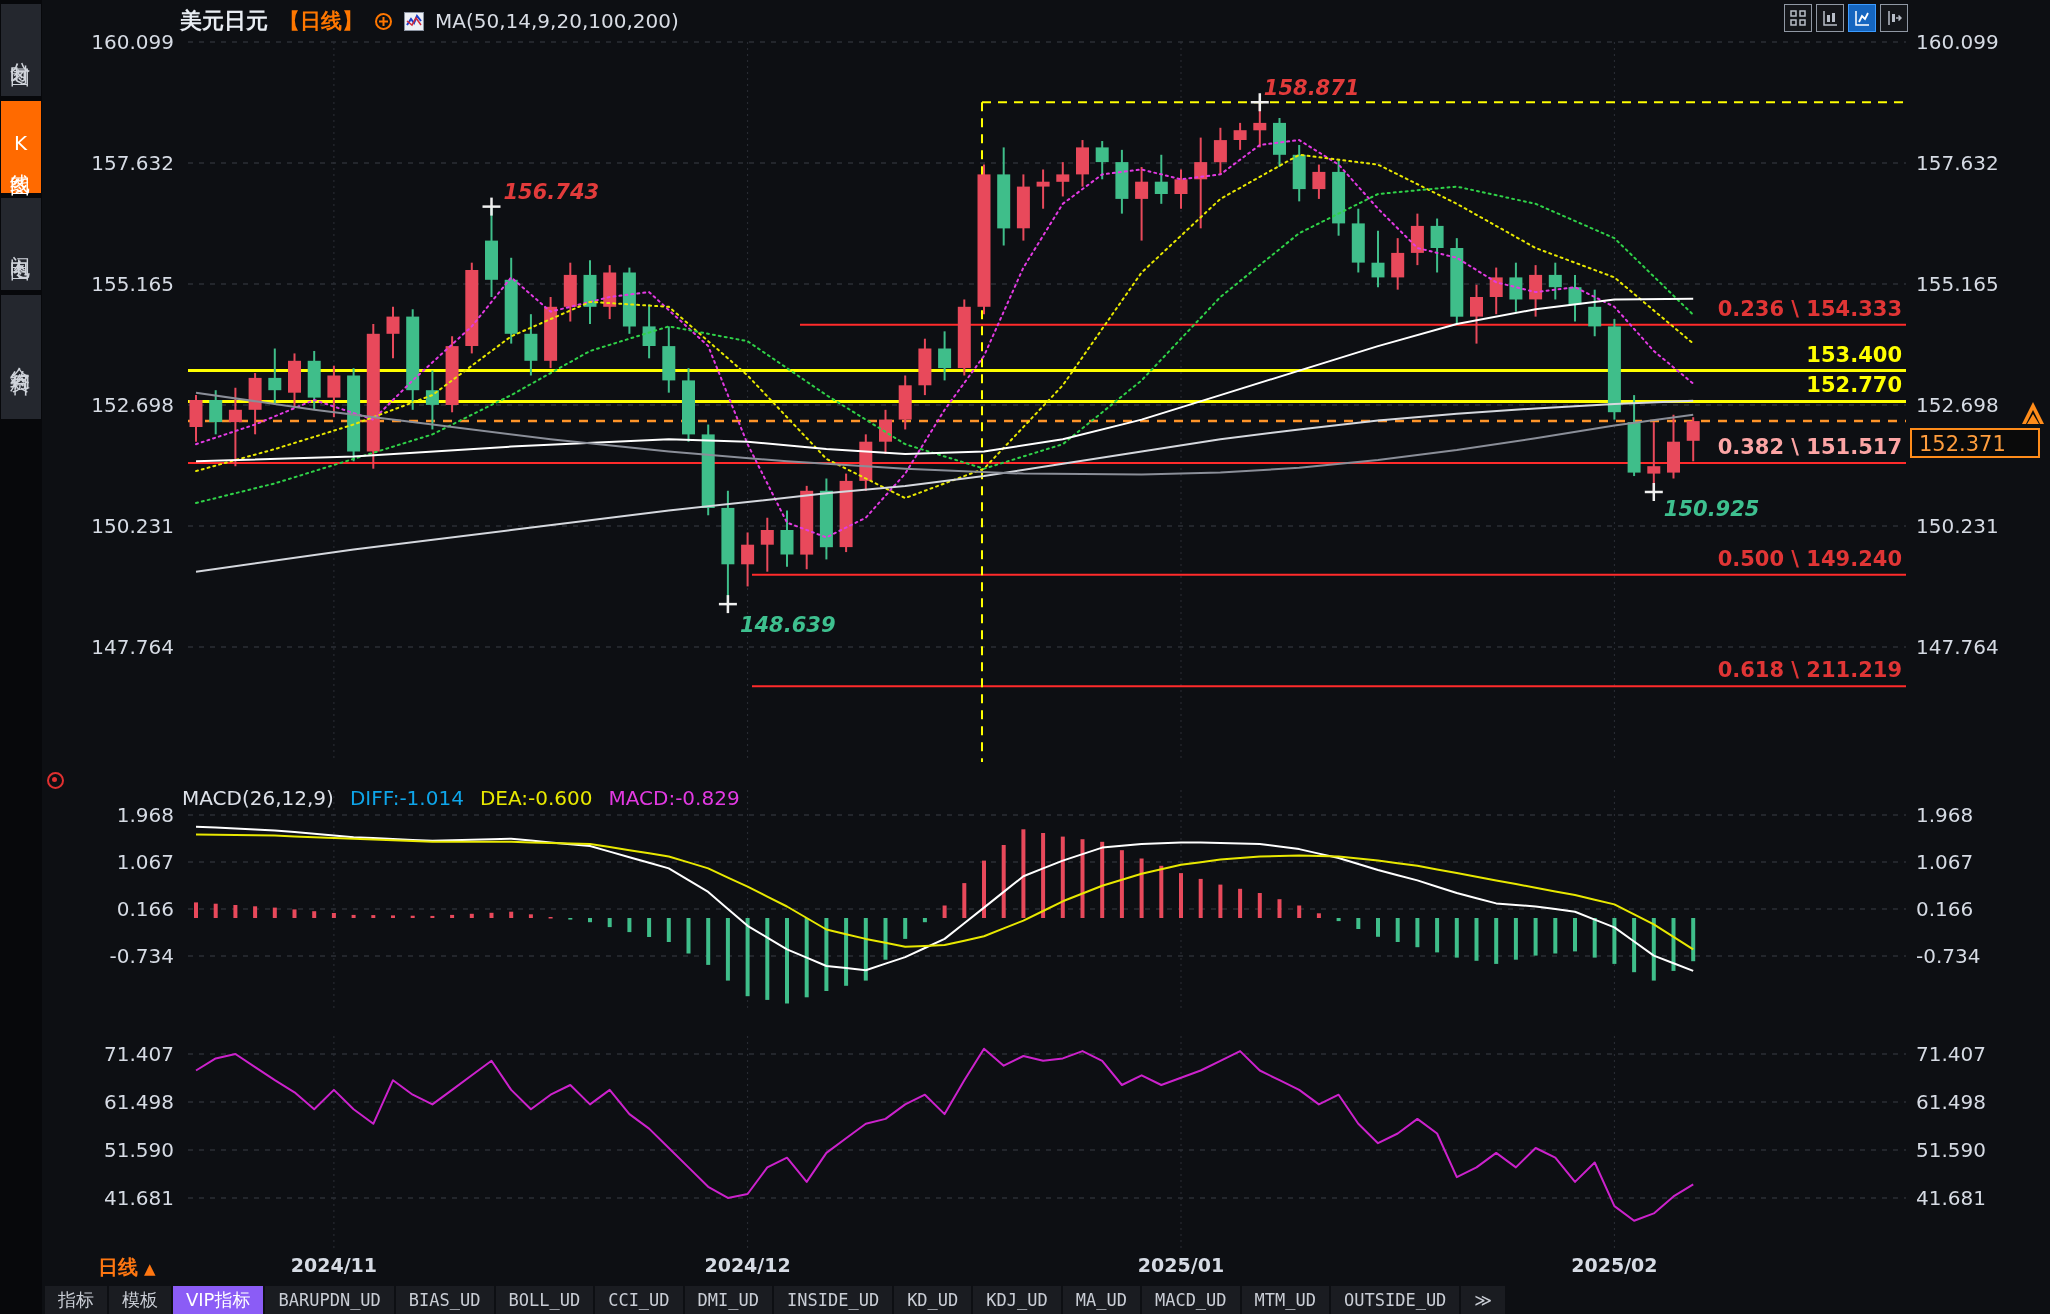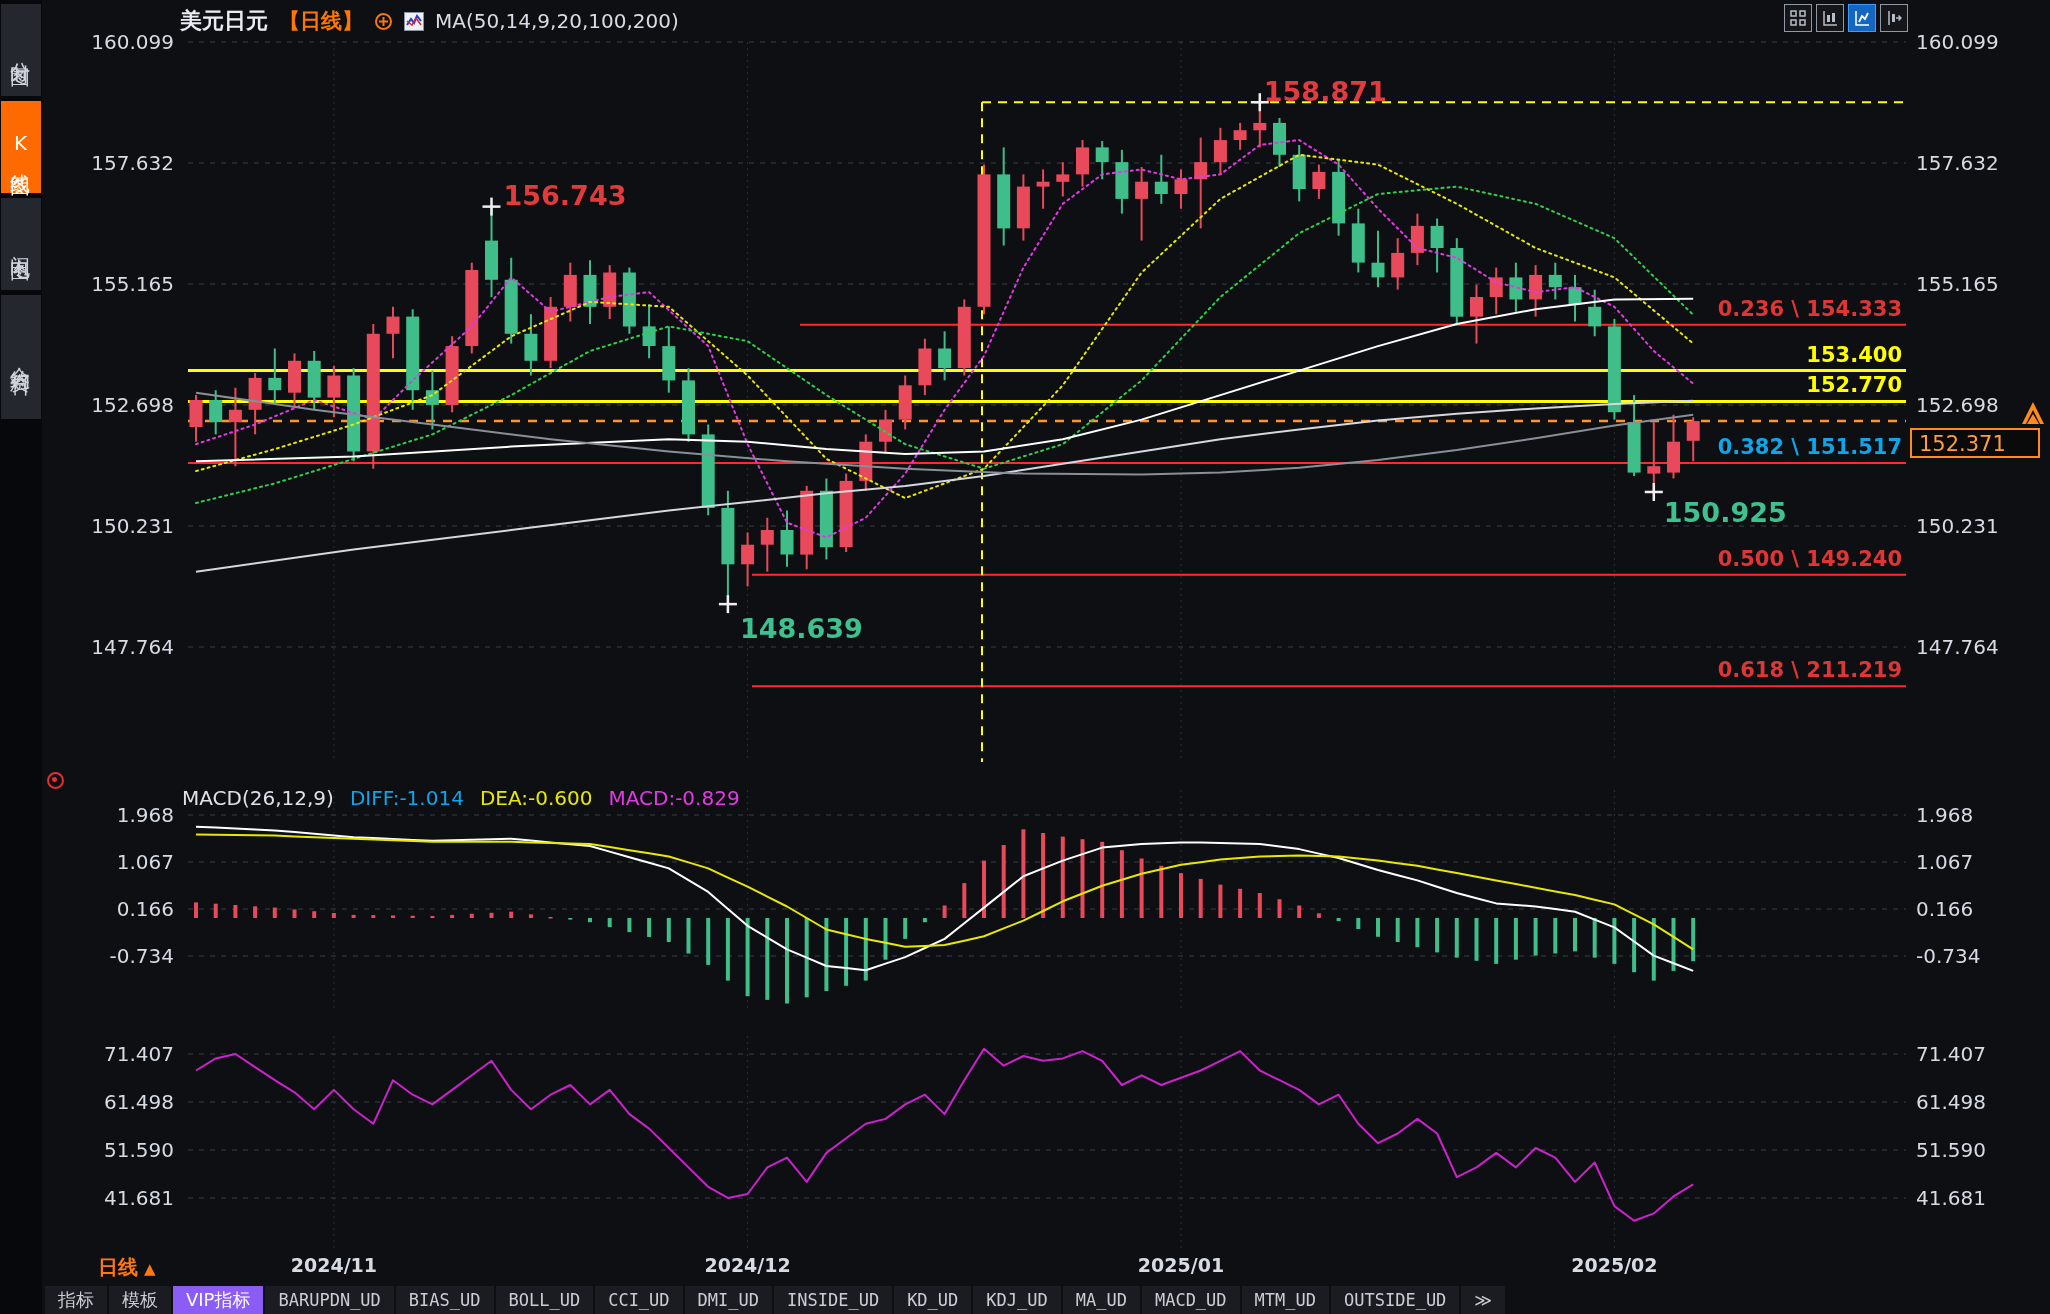--- a/index.html
+++ b/index.html
@@ -29,21 +29,21 @@
   #toolbar{position:absolute;left:1784px;top:4px;display:flex;gap:4px;}
   .tool-btn{width:26px;height:26px;border:1px solid #9098A4;background:#14161A;display:flex;
             align-items:center;justify-content:center;cursor:pointer;}
   .tool-btn.active{background:#1566C0;border-color:#3B9BFF;}
   
   .axlab{position:absolute;font-size:20px;color:#D6DBE4;line-height:22px;}
   .axlab.left{width:130px;left:44px;text-align:right;}
   .axlab.right{left:1916px;text-align:left;}
   
   .lvl-label{position:absolute;right:148px;font-size:21px;font-weight:700;white-space:pre;}
-  .anno{position:absolute;font-size:27px;font-weight:700;white-space:nowrap;}
+  .anno{position:absolute;font-size:21px;font-weight:700;white-space:nowrap;font-style:italic;}
   
   .panel-hdr{position:absolute;left:182px;display:flex;gap:16px;font-size:20px;white-space:nowrap;}
   .panel-hdr .ttl{color:#DDE1E9;}
   
   #price-box{position:absolute;left:1910px;top:428px;width:130px;height:30px;background:#0A0A0A;
              border:2px solid #FF8C1A;color:#FF9D3D;font-size:21px;line-height:28px;padding-left:7px;box-sizing:border-box;}
   
   #period-corner{position:absolute;left:98px;top:1254px;font-size:20px;font-weight:700;color:#FF7711;}
   #period-corner .arr{font-size:15px;margin-left:6px;}
   .date-lab{position:absolute;top:1254px;width:110px;text-align:center;font-size:19px;font-weight:700;color:#D6DBE4;}
@@ -476,21 +476,21 @@
       <div class="axlab right" style="top: 1043px;">71.407</div>
       <div class="axlab left" style="top: 1091px;">61.498</div>
       <div class="axlab right" style="top: 1091px;">61.498</div>
       <div class="axlab left" style="top: 1139px;">51.590</div>
       <div class="axlab right" style="top: 1139px;">51.590</div>
       <div class="axlab left" style="top: 1187px;">41.681</div>
       <div class="axlab right" style="top: 1187px;">41.681</div>
       <div class="lvl-label" style="top: 296.822px; color: rgb(224, 53, 53);">0.236 \ 154.333</div>
       <div class="lvl-label" style="top: 342.586px; color: rgb(255, 255, 0);">153.400</div>
       <div class="lvl-label" style="top: 373.487px; color: rgb(255, 255, 0);">152.770</div>
-      <div class="lvl-label" style="top: 434.947px; color: #0ea5e9;">0.382 \ 151.517</div>
+      <div class="lvl-label" style="top: 434.947px; color: #fca5a5;">0.382 \ 151.517</div>
       <div class="lvl-label" style="top: 546.634px; color: rgb(224, 53, 53);">0.500 \ 149.240</div>
       <div class="lvl-label" style="top: 658.321px; color: rgb(224, 53, 53);">0.618 \ 211.219</div>
       <div class="anno" style="left: 503.5px; top: 179.612px; color: rgb(226, 59, 59);">156.743</div>
       <div class="anno" style="left: 1263.8px; top: 76.2334px; color: rgb(226, 59, 59);">158.871</div>
       <div class="anno" style="left: 739.9px; top: 613.113px; color: rgb(62, 192, 143);">148.639</div>
       <div class="anno" style="left: 1663.8px; top: 496.985px; color: rgb(62, 192, 143);">150.925</div>
     </div>
 </div>
 
 </body></html>

